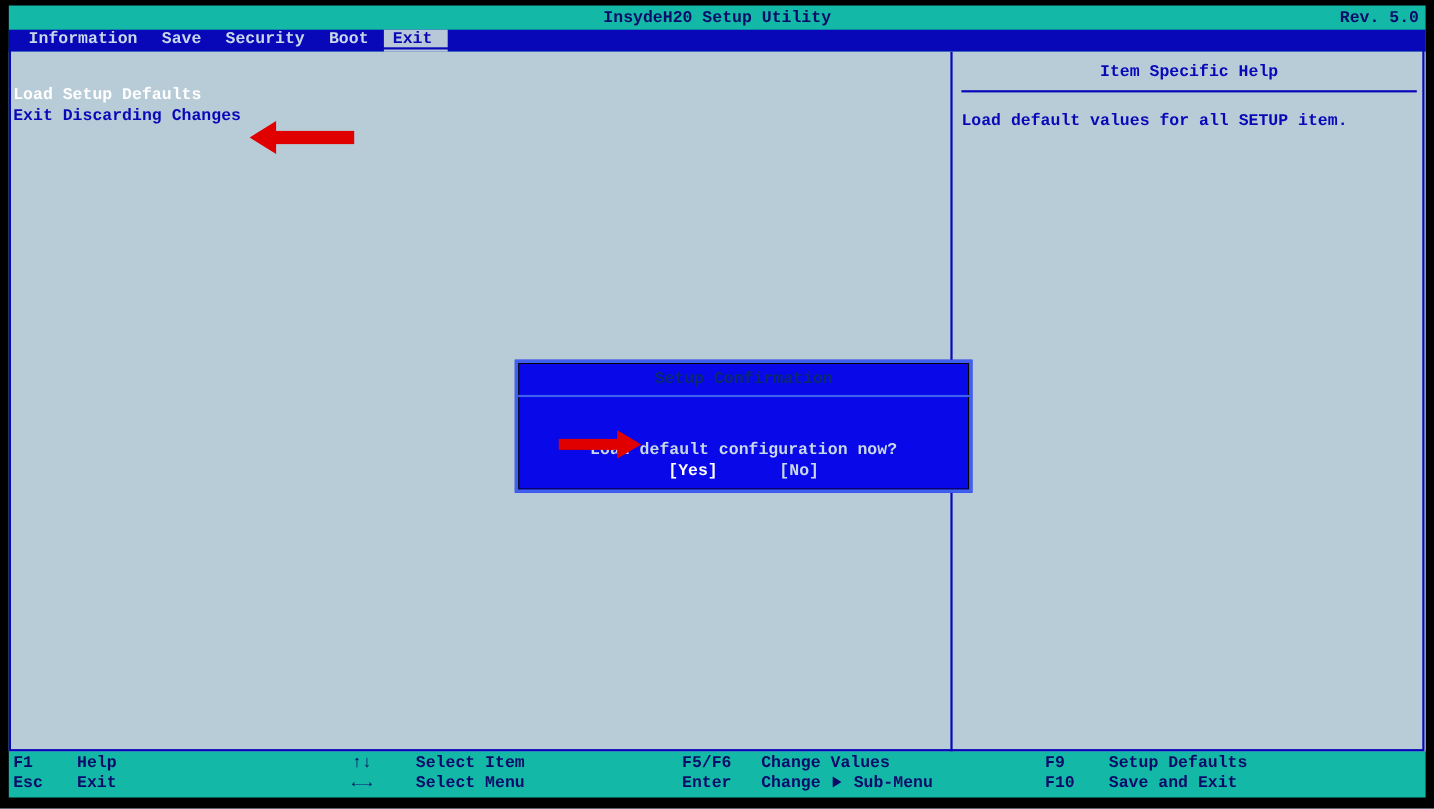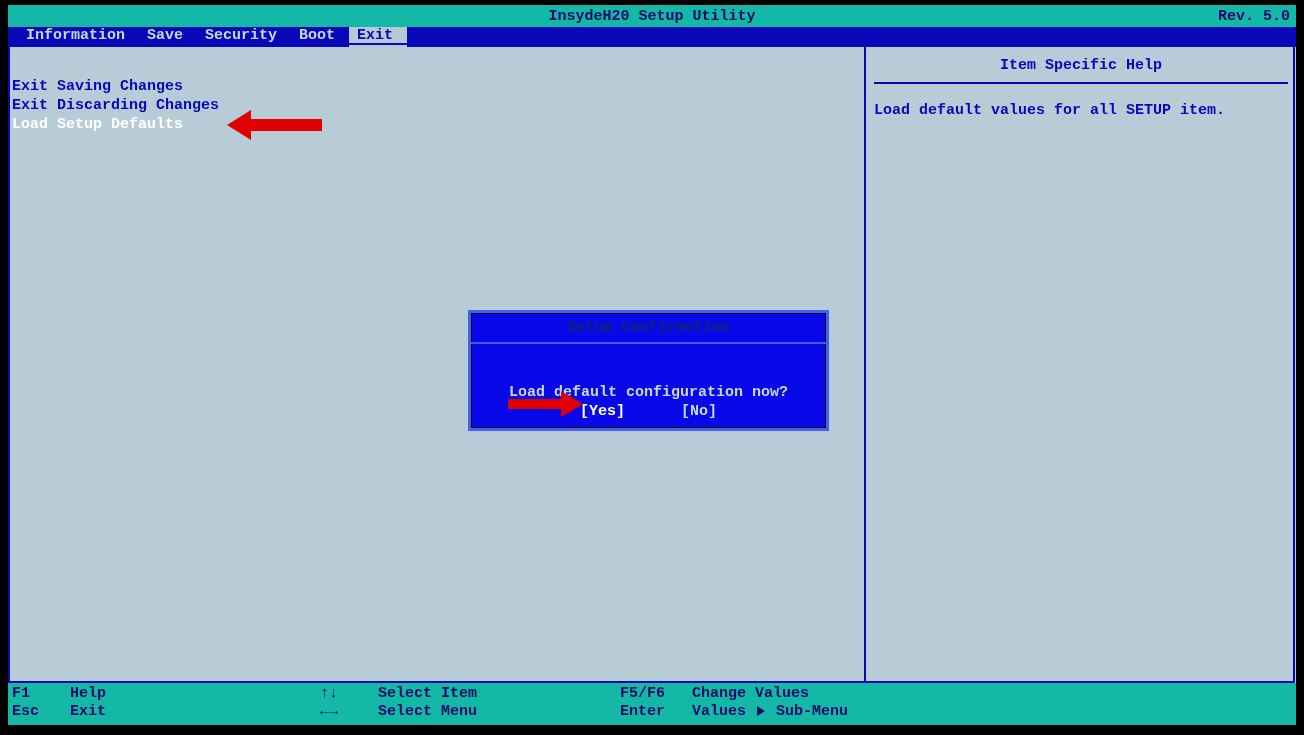--- a/index.html
+++ b/index.html
@@ -99,22 +99,22 @@
     width: 0; height: 0;
     border-left: 8px solid #0a0a6a;
     border-top: 5px solid transparent;
     border-bottom: 5px solid transparent;
     vertical-align: middle;
     margin: 0 2px;
   }
   .dialog {
     position: absolute;
     left: 460px;
-    top: 263px;
-    width: 361px;
+    top: 280px;
+    width: 416px;
     background: #0808e8;
     border: 3px solid #4060f0;
     box-shadow: 0 0 0 1px #000 inset;
   }
   .dialog-title {
     color: #0a2a70;
     text-align: center;
     padding: 6px 0;
     border-bottom: 2px solid #4060f0;
   }
@@ -184,23 +184,22 @@
   <div class="menu-bar">
     <span class="menu-item">Information</span>
     <span class="menu-item">Save</span>
     <span class="menu-item">Security</span>
     <span class="menu-item">Boot</span>
     <span class="menu-item active">Exit</span>
   </div>
 
   <div class="content-wrap">
     <div class="main-panel">
-      <div class="exit-option">Exit Saving Changes</div>
+      <div class="exit-option selected">Load Setup Defaults</div>
       <div class="exit-option">Exit Discarding Changes</div>
-      <div class="exit-option selected">Load Setup Defaults</div>
 
       <div class="arrow arrow-shaft-1"></div>
       <div class="arrow arrow-head-1"></div>
 
       <div class="dialog">
         <div class="dialog-title">Setup Confirmation</div>
         <div class="dialog-body">
           <div class="dialog-msg">Load default configuration now?</div>
           <div class="dialog-btns">
             <span class="dialog-btn selected">[Yes]</span>
@@ -241,22 +240,32 @@
       </div>
     </div>
     <div class="fcol fcol3">
       <div class="fkey-col" style="width:72px;">
         <div>F5/F6</div>
         <div>Enter</div>
       </div>
       <div class="flabel-col">
         <div>Change Values</div>
         <div>
-          <span>Values</span>
+          <span>Change</span>
           <span class="triangle-right"></span>
           <span>Sub-Menu</span>
         </div>
       </div>
     </div>
+    <div class="fcol fcol4">
+      <div class="fkey-col">
+        <div>F9</div>
+        <div>F10</div>
+      </div>
+      <div class="flabel-col">
+        <div>Setup Defaults</div>
+        <div>Save and Exit</div>
+      </div>
+    </div>
   </div>
 
 </div>
 <div class="outer-border"></div>
 
 </body></html>

